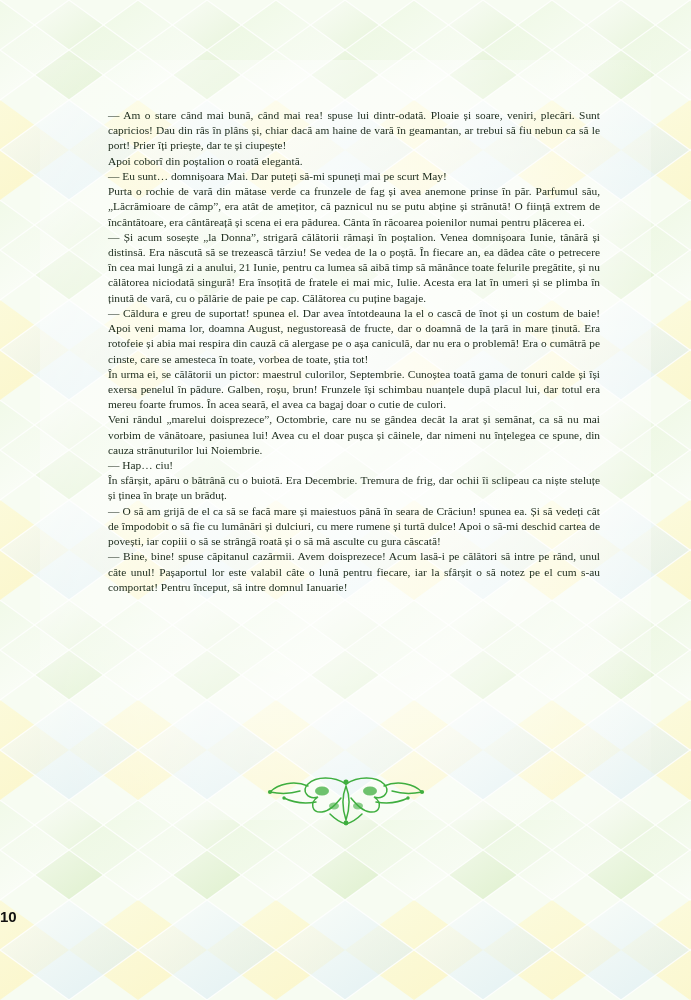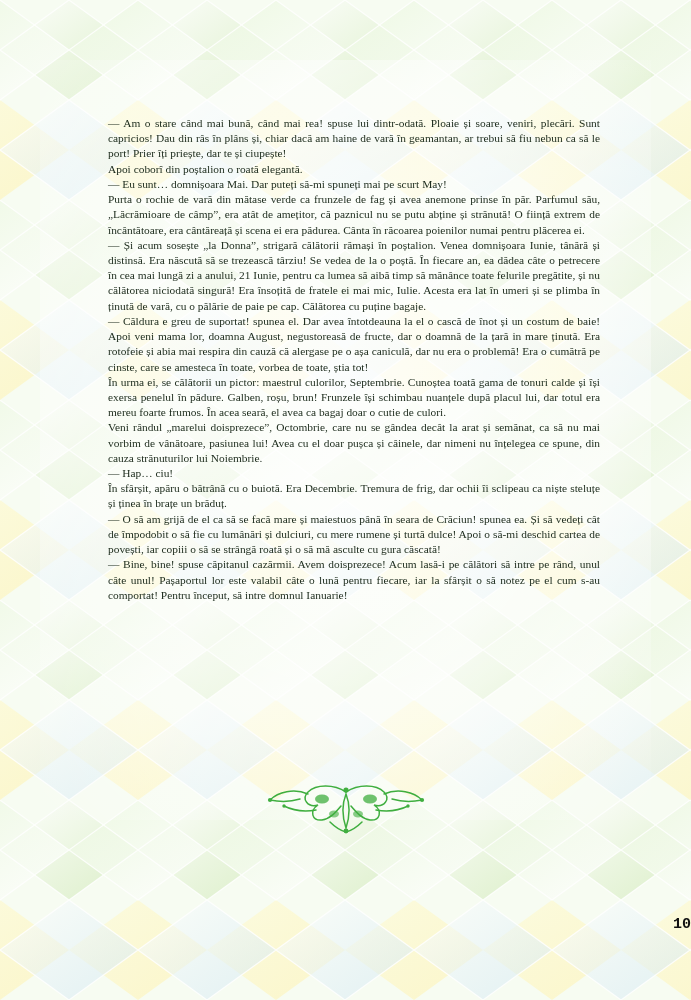--- a/index.html
+++ b/index.html
@@ -20,21 +20,20 @@
     position: absolute;
     inset: 0;
     z-index: 0;
   }
 
   
   #page {
     position: absolute;
     inset: 0;
     z-index: 2;
-    margin-top: 8px;
   }
 
   .text-column {
     position: absolute;
     left: 108px;
     top: 108px;
     width: 492px;
     color: #1b2a1b;
     font-size: 11.4px;
     line-height: 1.335;
@@ -57,22 +56,22 @@
   }
   .ornament svg {
     display: inline-block;
   }
 
   .page-number {
     position: absolute;
     left: 0;
     right: 0;
     top: 908px;
-    text-align: right;
-    font-family: Liberation Mono, monospace;
+    text-align: left;
+    font-family: Liberation Sans, sans-serif;
     font-weight: bold;
     font-size: 15px;
     color: #111;
     z-index: 3;
   }
 </style>
 </head>
 <body>
 
 <svg id="bg" viewBox="0 0 691 1000" preserveAspectRatio="none" xmlns="http://www.w3.org/2000/svg">

